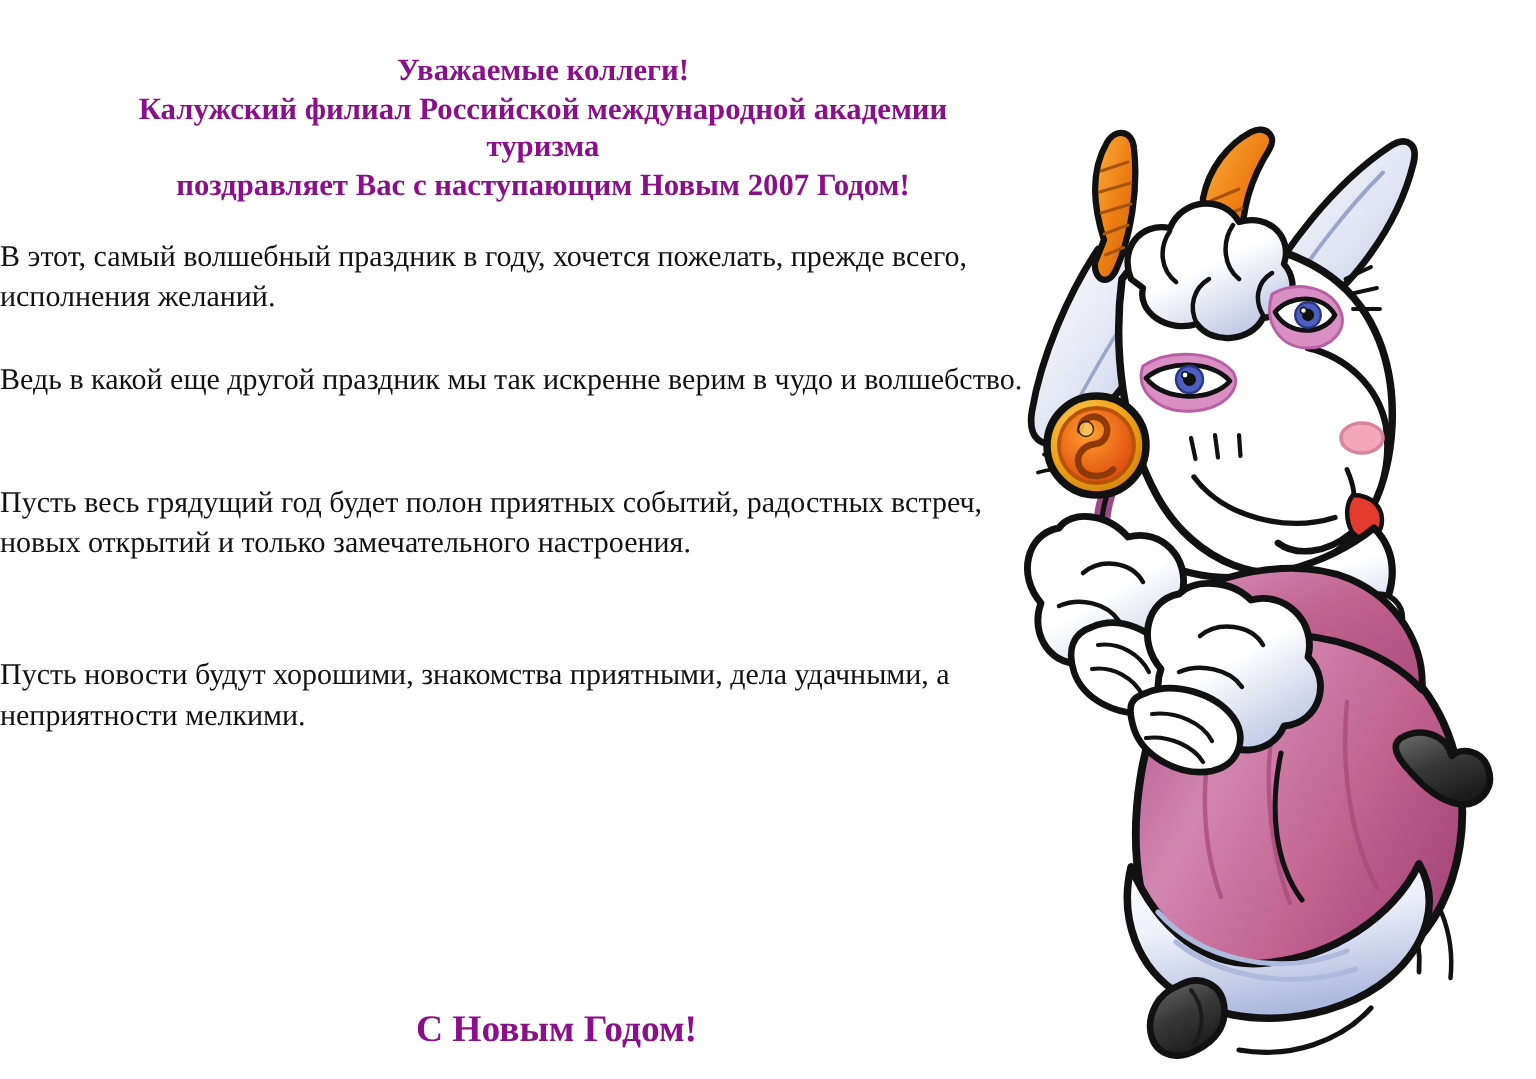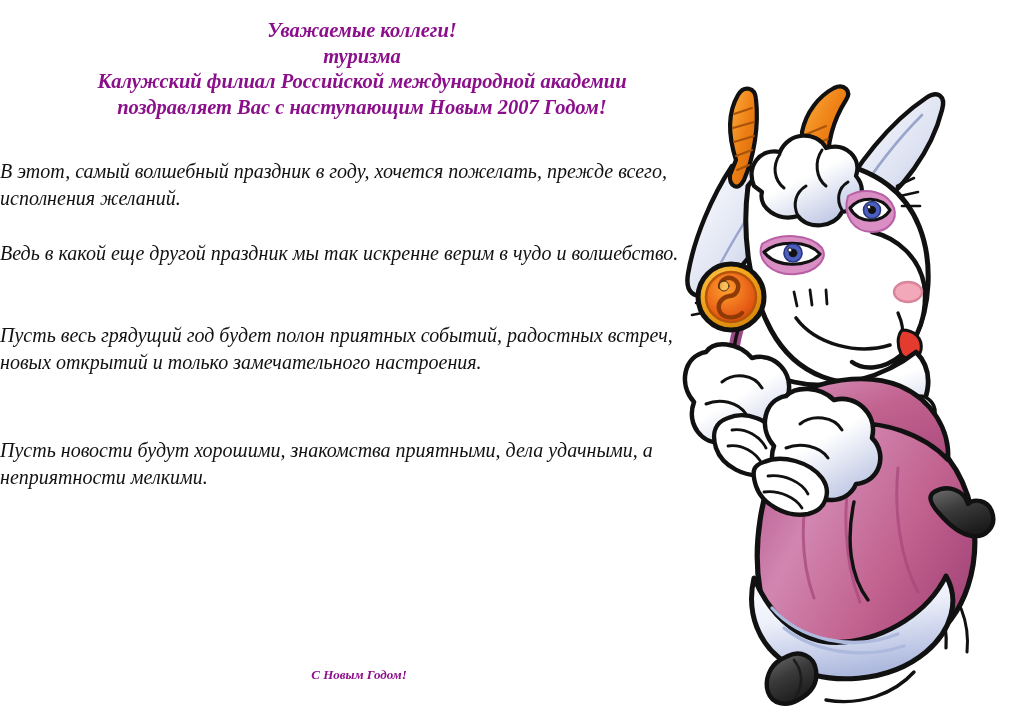--- a/index.html
+++ b/index.html
@@ -17,23 +17,22 @@
     font-family: "Liberation Serif", "DejaVu Serif", serif;
   }
 
   
   #text-column {
     position: absolute;
     left: 0;
     top: 0;
     width: 724px;
     height: 719px;
-    padding: 0;
+    padding: 17px;
     box-sizing: border-box;
-    font-style: italic;
   }
 
   .greeting-header {
     text-align: center;
     color: #8B0F8B;
     font-weight: bold;
     font-size: 20.5px;
     line-height: 25.5px;
     margin: 0;
     padding: 0;
@@ -47,23 +46,23 @@
     font-size: 20px;
     line-height: 27px;
     margin: 0;
     padding: 0;
   }
 
   .closing-line {
     text-align: center;
     color: #8B0F8B;
     font-weight: bold;
-    font-size: 13px;
+    font-size: 25px;
     line-height: 26px;
-    margin: 0;
+    margin: 12px;
     padding: 0;
   }
 
   
   .p1 { position: absolute; left: 0; top: 158px;  width: 724px; }
   .p2 { position: absolute; left: 0; top: 240px;  width: 716px; }
   .p3 { position: absolute; left: 0; top: 322px;  width: 700px; }
   .p4 { position: absolute; left: 0; top: 437px;  width: 700px; }
   .p5 { position: absolute; left: 0; top: 519px;  width: 718px; }
   .p6 { position: absolute; left: 0; top: 577px;  width: 718px; }
@@ -82,22 +81,22 @@
 </style>
 </head>
 <body>
 
 <div id="page">
 
   <div id="text-column">
 
     <div class="greeting-header">
       <span class="hdr-line l1">Уважаемые коллеги!</span>
+      <span class="hdr-line">Калужский филиал Российской международной академии</span>
       <span class="hdr-line">туризма</span>
-      <span class="hdr-line">Калужский филиал Российской международной академии</span>
       <span class="hdr-line">поздравляет Вас с наступающим Новым 2007 Годом!</span>
     </div>
 
     <p class="body-paragraph p1">В этот, самый волшебный праздник в году, хочется пожелать, прежде всего, исполнения желаний.</p>
     <p class="body-paragraph p2">Ведь в какой еще другой праздник мы так искренне верим в чудо и волшебство.</p>
     <p class="body-paragraph p4">Пусть новости будут хорошими, знакомства приятными, дела удачными, а неприятности мелкими.</p>
     <p class="body-paragraph p3">Пусть весь грядущий год будет полон приятных событий, радостных встреч, новых открытий и только замечательного настроения.</p>
 
     <p class="closing-line p7">С Новым Годом!</p>
   </div>

